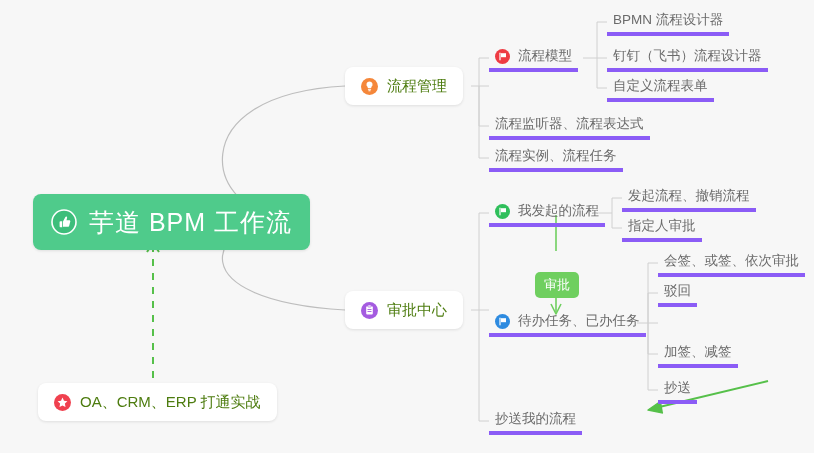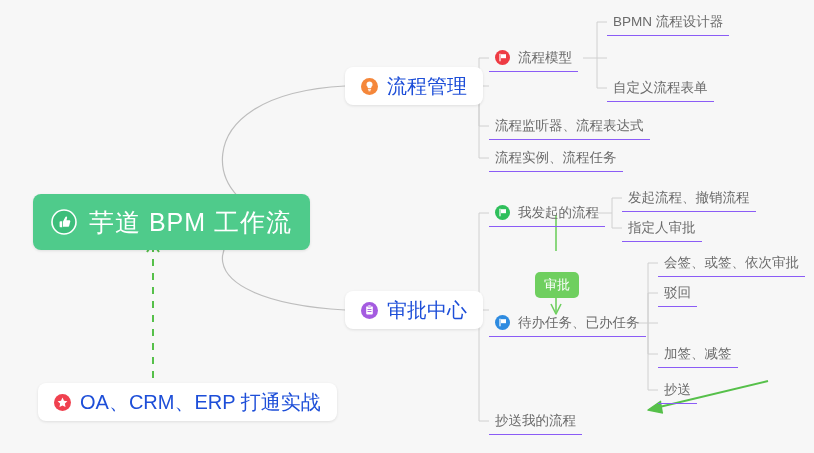--- a/index.html
+++ b/index.html
@@ -52,30 +52,30 @@
 
   
   .branch {
     background: #ffffff;
     border-radius: 8px;
     height: 38px;
     padding: 0 16px;
     box-shadow: 0 1px 3px rgba(0,0,0,0.10);
   }
   .branch .label {
-    color: #1d4ed8;
-    font-size: 20px;
+    color: #4d7c0f;
+    font-size: 15px;
   }
   .branch .icon { margin-right: 9px; }
 
   
   .leaf {
     height: 28px;
     padding: 0 6px 0 6px;
-    border-bottom: 1px solid #8b5cf6;
+    border-bottom: 4px solid #8b5cf6;
     background: transparent;
   }
   .leaf .label {
     color: #6b6b6b;
     font-size: 13.5px;
   }
   .leaf.has-icon .icon { margin-right: 8px; }
 
   
   .anno-box {
@@ -175,20 +175,23 @@
         <rect x="4.4" y="3.6" width="1.2" height="7.8" rx="0.6" fill="#ffffff"></rect>
         <path d="M6 4.2h5v4H6z" fill="#ffffff"></path>
       </svg>
     </span>
     <span class="label">流程模型</span>
   </div>
 
   <div class="node leaf" style="left:607px; top:8px;">
     <span class="label">BPMN 流程设计器</span>
   </div>
+  <div class="node leaf" style="left:607px; top:44px;">
+    <span class="label">钉钉（飞书）流程设计器</span>
+  </div>
   <div class="node leaf" style="left:607px; top:74px;">
     <span class="label">自定义流程表单</span>
   </div>
 
   <div class="node leaf" style="left:489px; top:112px;">
     <span class="label">流程监听器、流程表达式</span>
   </div>
   <div class="node leaf" style="left:489px; top:144px;">
     <span class="label">流程实例、流程任务</span>
   </div>

